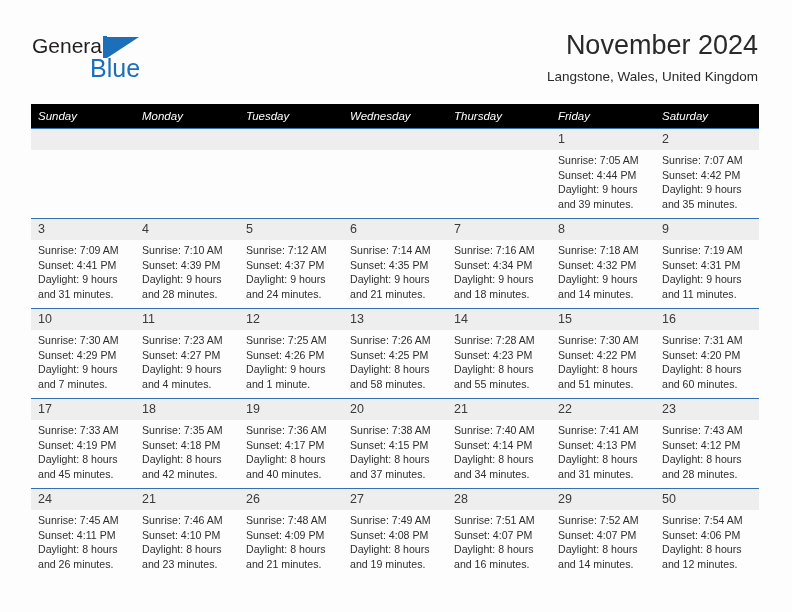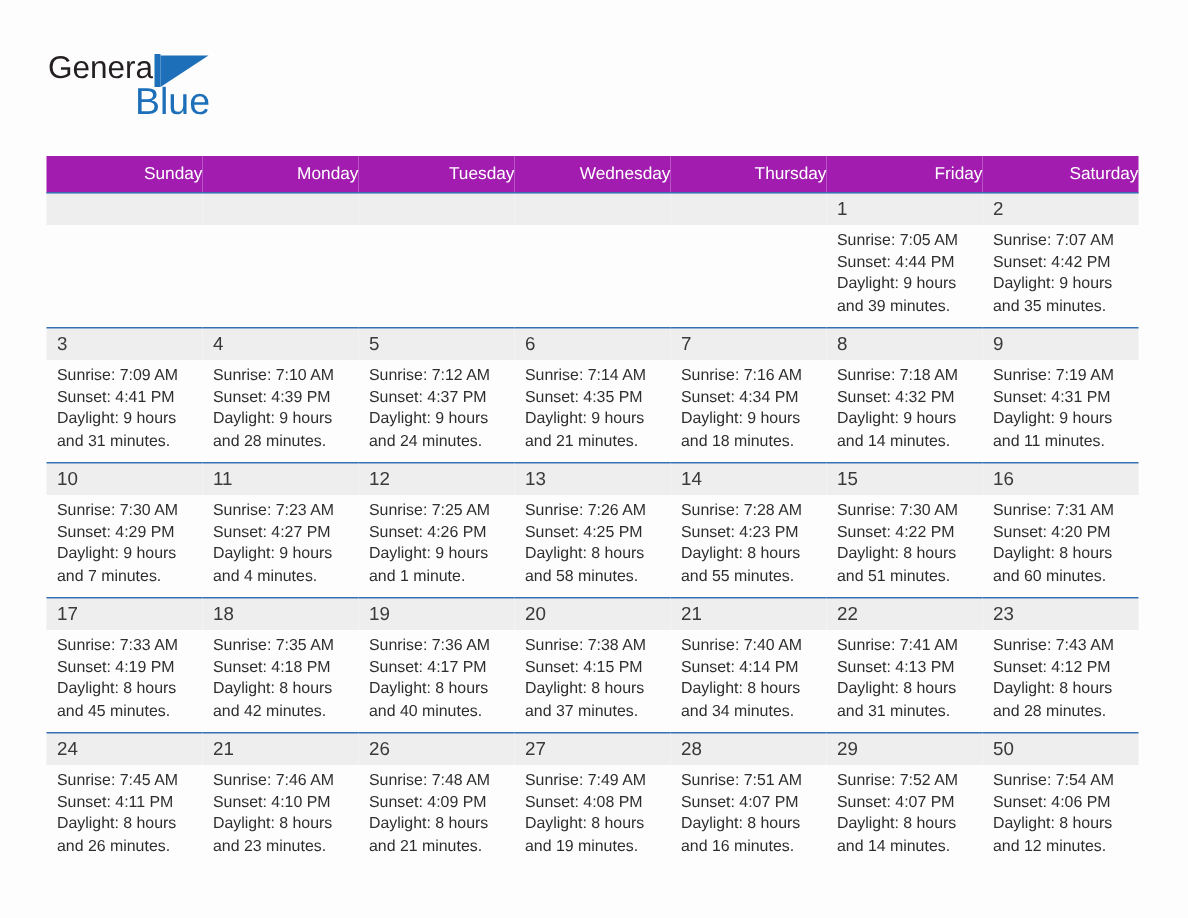--- a/index.html
+++ b/index.html
@@ -89,28 +89,29 @@
     position: absolute;
     left: 31px; top: 104px;
     width: 728px;
   }
   .cal table {
     width: 728px;
     border-collapse: collapse;
     table-layout: fixed;
   }
   thead th {
-    background: #a21caf;
+    background: #000000;
     color: #ffffff;
     font-size: 11.5px;
     font-weight: normal;
-    text-align: right;
+    text-align: left;
     padding: 5px 0 5px 7px;
     height: 22px;
     line-height: 14px;
+    font-style: italic;
   }
   tbody td {
     vertical-align: top;
     padding: 0;
     border-top: 1.6px solid #356fb4;
     background: #fdfdfd;
     height: 90px;
   }
   tbody tr:last-child td { height: 92px; margin-left: 24px; }
   .daynum {
@@ -141,20 +142,22 @@
     <div class="logo">
       <span class="logo-general">General</span>
       <span class="logo-mark">
         <span class="bar"></span>
         <span class="tri"></span>
       </span>
       <span class="logo-blue">Blue</span>
     </div>
 
     <div class="title-block">
+      <div class="month-title">November 2024</div>
+      <div class="location">Langstone, Wales, United Kingdom</div>
     </div>
 
   </div>
 
   <div class="cal">
     <table>
       <thead>
         <tr id="weekday-row">
             <th>Sunday</th>
             <th>Monday</th>

